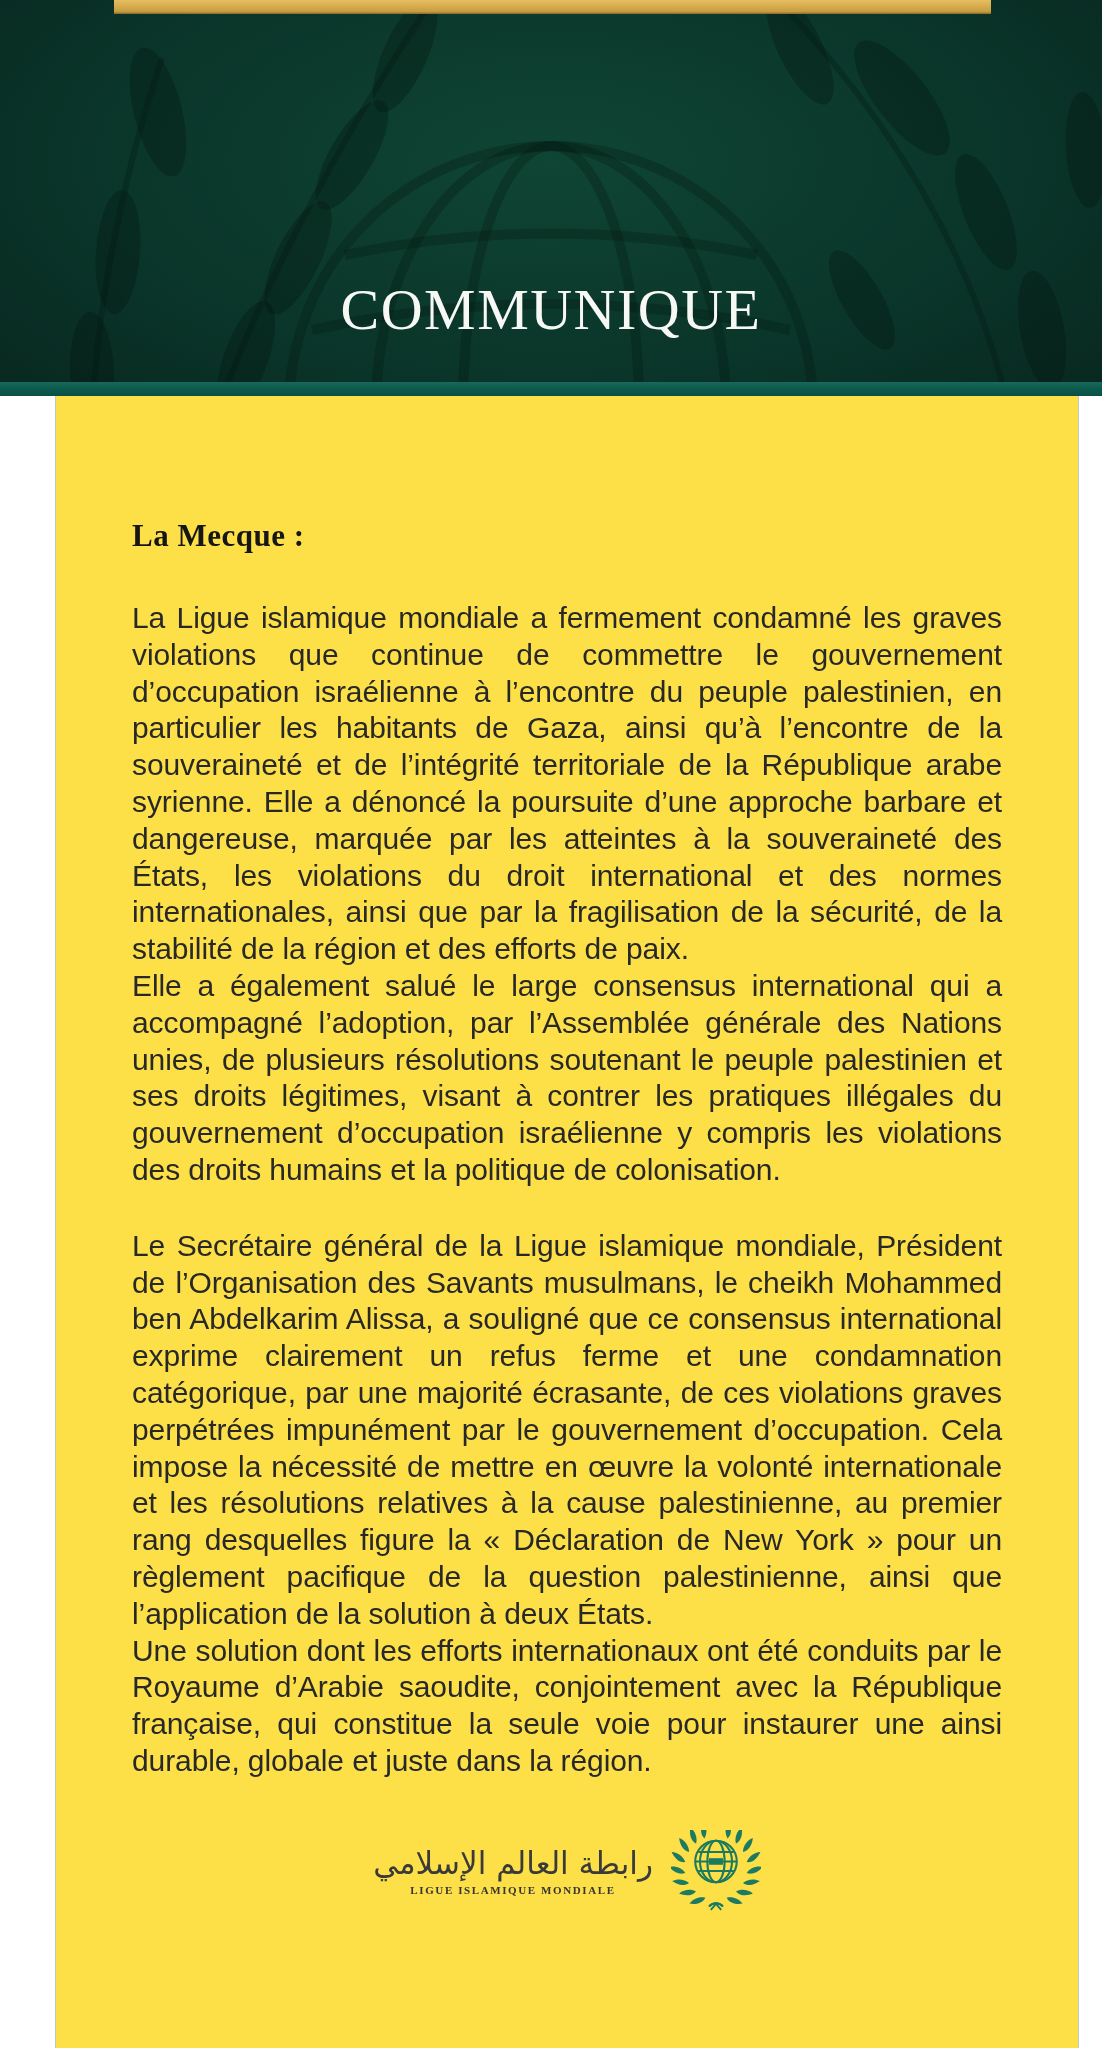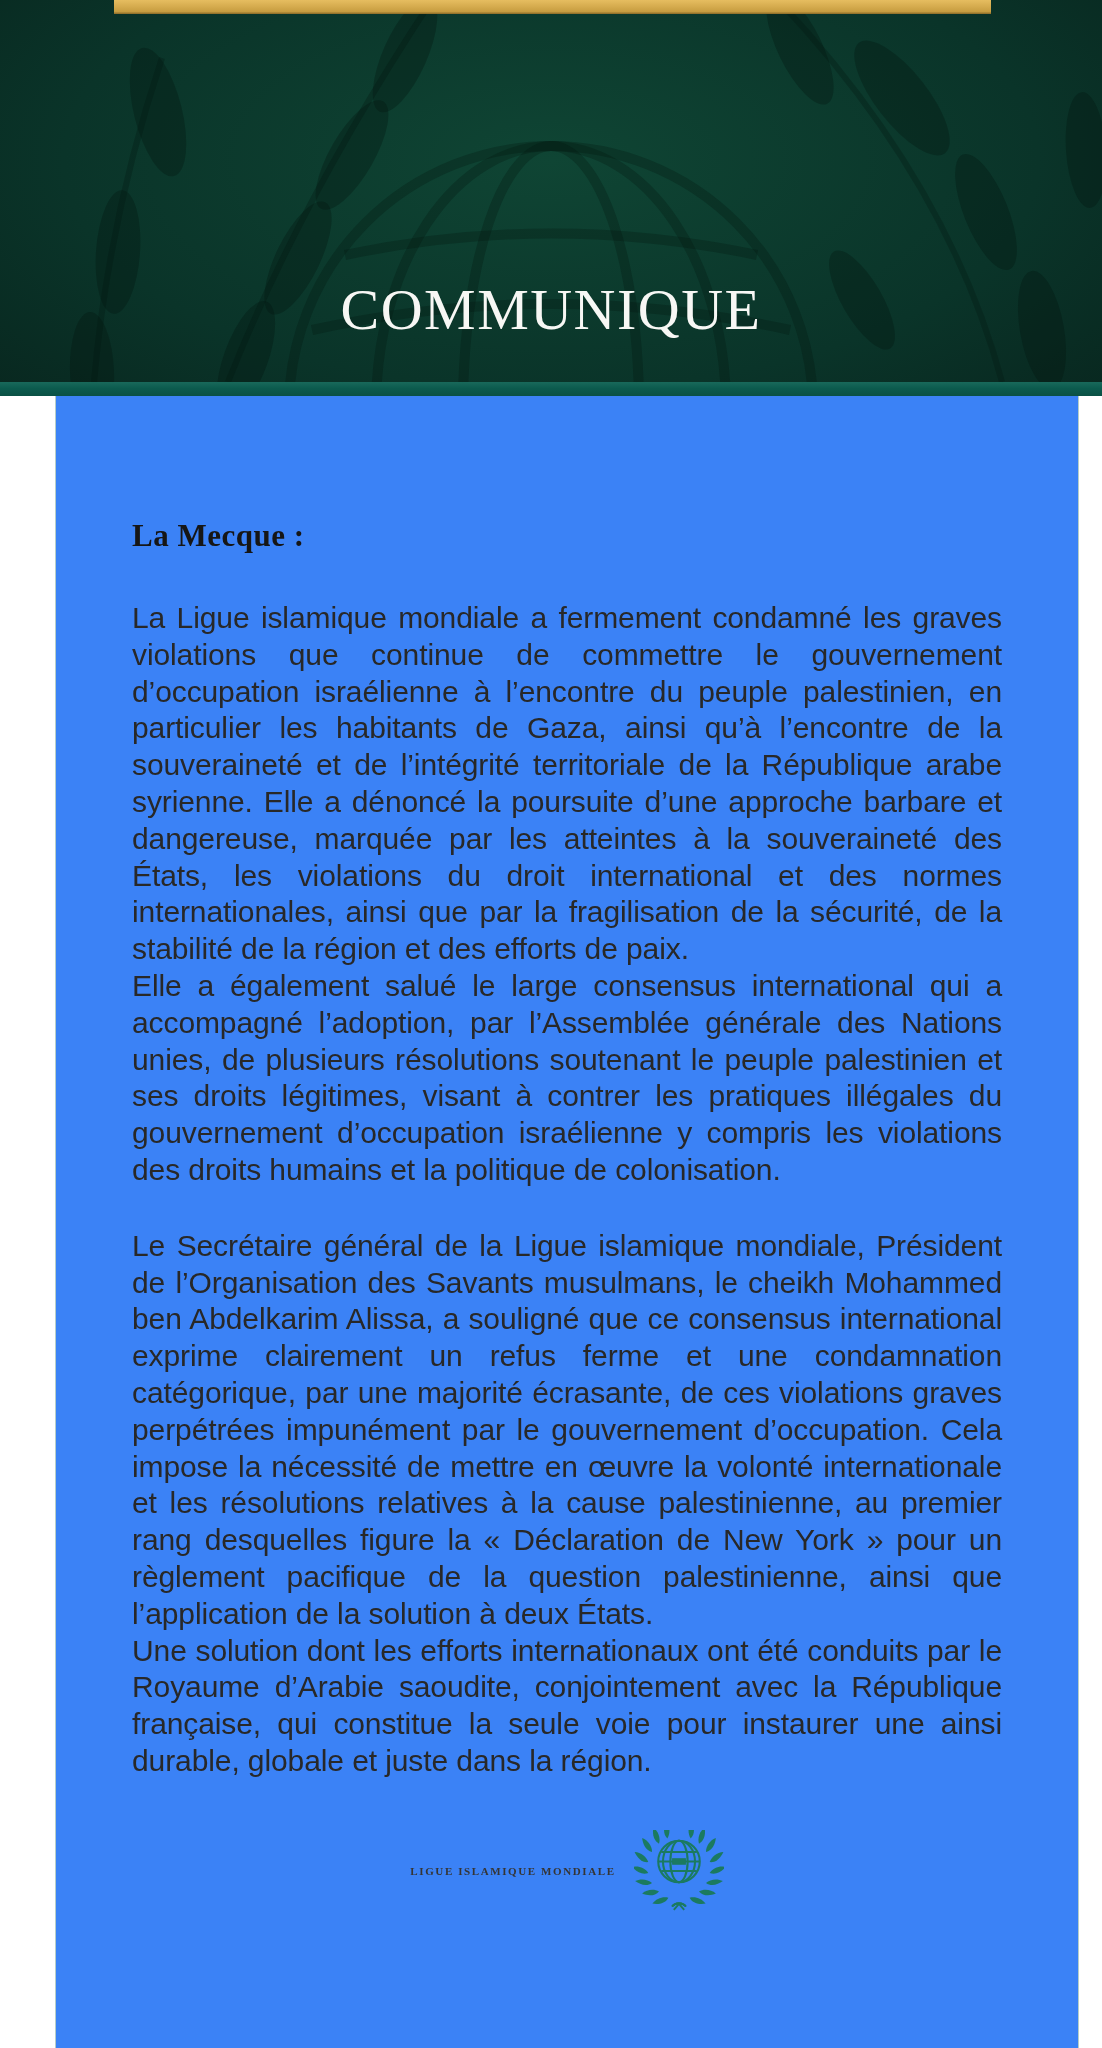--- a/index.html
+++ b/index.html
@@ -43,21 +43,21 @@
     height: 14px;
     background: linear-gradient(180deg, #19695b 0%, #0c5b4e 45%, #0a5044 100%);
   }
 
   
   .sheet {
     height: 1652px;
     margin: 0 23px 12px 55px;
     border-left: 1px solid #b7cec7;
     border-right: 1px solid #b7cec7;
-    background: #3b82f6;
+    background: #fde047;
   }
   .sheet-inner { padding: 122px 76px 0 76px; }
 
   .dateline {
     font-family: "Liberation Serif", serif;
     font-weight: 700;
     font-size: 31px;
     color: #161616;
     margin: 0 0 46px 0;
     letter-spacing: 0.5px;
@@ -149,20 +149,21 @@
     <div class="sheet-inner">
       <h2 class="dateline">La Mecque :</h2>
 
       <p class="para">La Ligue islamique mondiale a fermement condamné les graves violations que continue de commettre le gouvernement d’occupation israélienne à l’encontre du peuple palestinien, en particulier les habitants de Gaza, ainsi qu’à l’encontre de la souveraineté et de l’intégrité territoriale de la République arabe syrienne. Elle a dénoncé la poursuite d’une approche barbare et dangereuse, marquée par les atteintes à la souveraineté des États, les violations du droit international et des normes internationales, ainsi que par la fragilisation de la sécurité, de la stabilité de la région et des efforts de paix.</p>
       <p class="para">Elle a également salué le large consensus international qui a accompagné l’adoption, par l’Assemblée générale des Nations unies, de plusieurs résolutions soutenant le peuple palestinien et ses droits légitimes, visant à contrer les pratiques illégales du gouvernement d’occupation israélienne y compris les violations des droits humains et la politique de colonisation.</p>
       <p class="para gap">Le Secrétaire général de la Ligue islamique mondiale, Président de l’Organisation des Savants musulmans, le cheikh Mohammed ben Abdelkarim Alissa, a souligné que ce consensus international exprime clairement un refus ferme et une condamnation catégorique, par une majorité écrasante, de ces violations graves perpétrées impunément par le gouvernement d’occupation. Cela impose la nécessité de mettre en œuvre la volonté internationale et les résolutions relatives à la cause palestinienne, au premier rang desquelles figure la « Déclaration de New York » pour un règlement pacifique de la question palestinienne, ainsi que l’application de la solution à deux États.</p>
       <p class="para">Une solution dont les efforts internationaux ont été conduits par le Royaume d’Arabie saoudite, conjointement avec la République française, qui constitue la seule voie pour instaurer une ainsi durable, globale et juste dans la région.</p>
 
       <div class="logo">
         <div class="logo-text">
+          <div class="logo-arabic">رابطة العالم الإسلامي</div>
           <div class="logo-french">LIGUE ISLAMIQUE MONDIALE</div>
         </div>
         <svg class="emblem" width="90" height="82" viewBox="0 0 104 94">
           <defs>
             <path id="lf" d="M0 0 C 5 -4, 7.5 -12, 5 -19 C 0 -14, -3.5 -6.5, 0 0 Z"></path>
           </defs>
 
           <g fill="none" stroke="#1b7a60" stroke-width="2.4">
             <circle cx="52" cy="36" r="24"></circle>
             <ellipse cx="52" cy="36" rx="10" ry="24"></ellipse>

